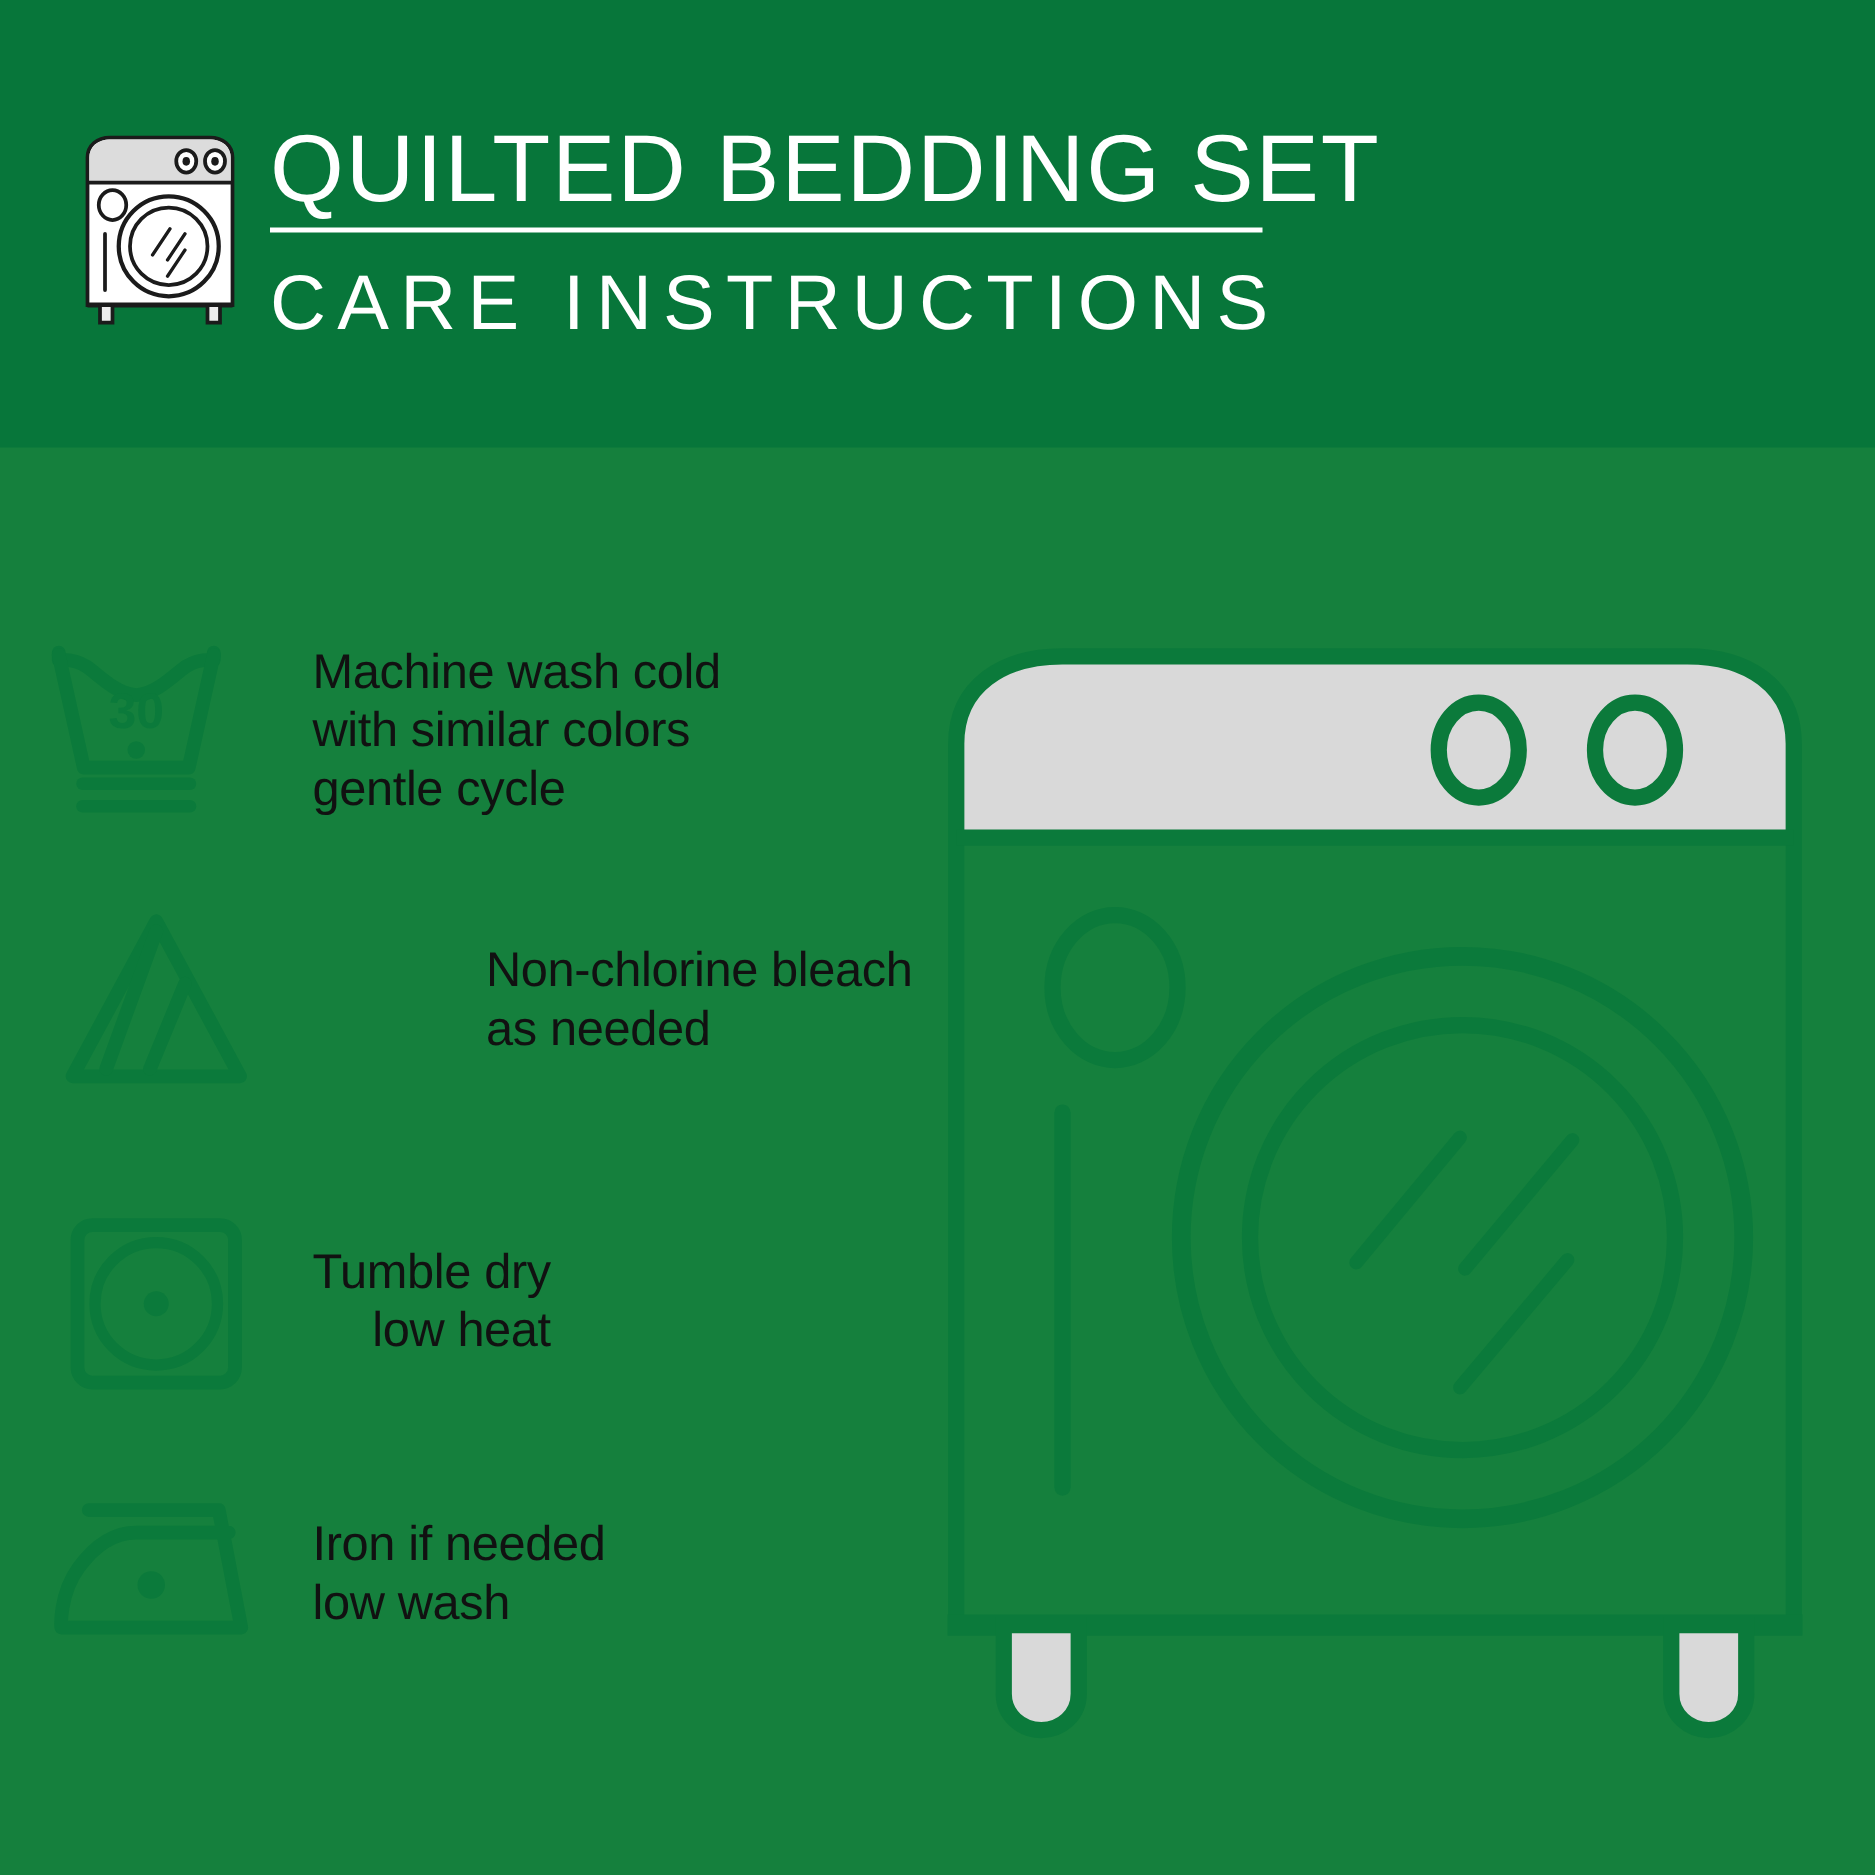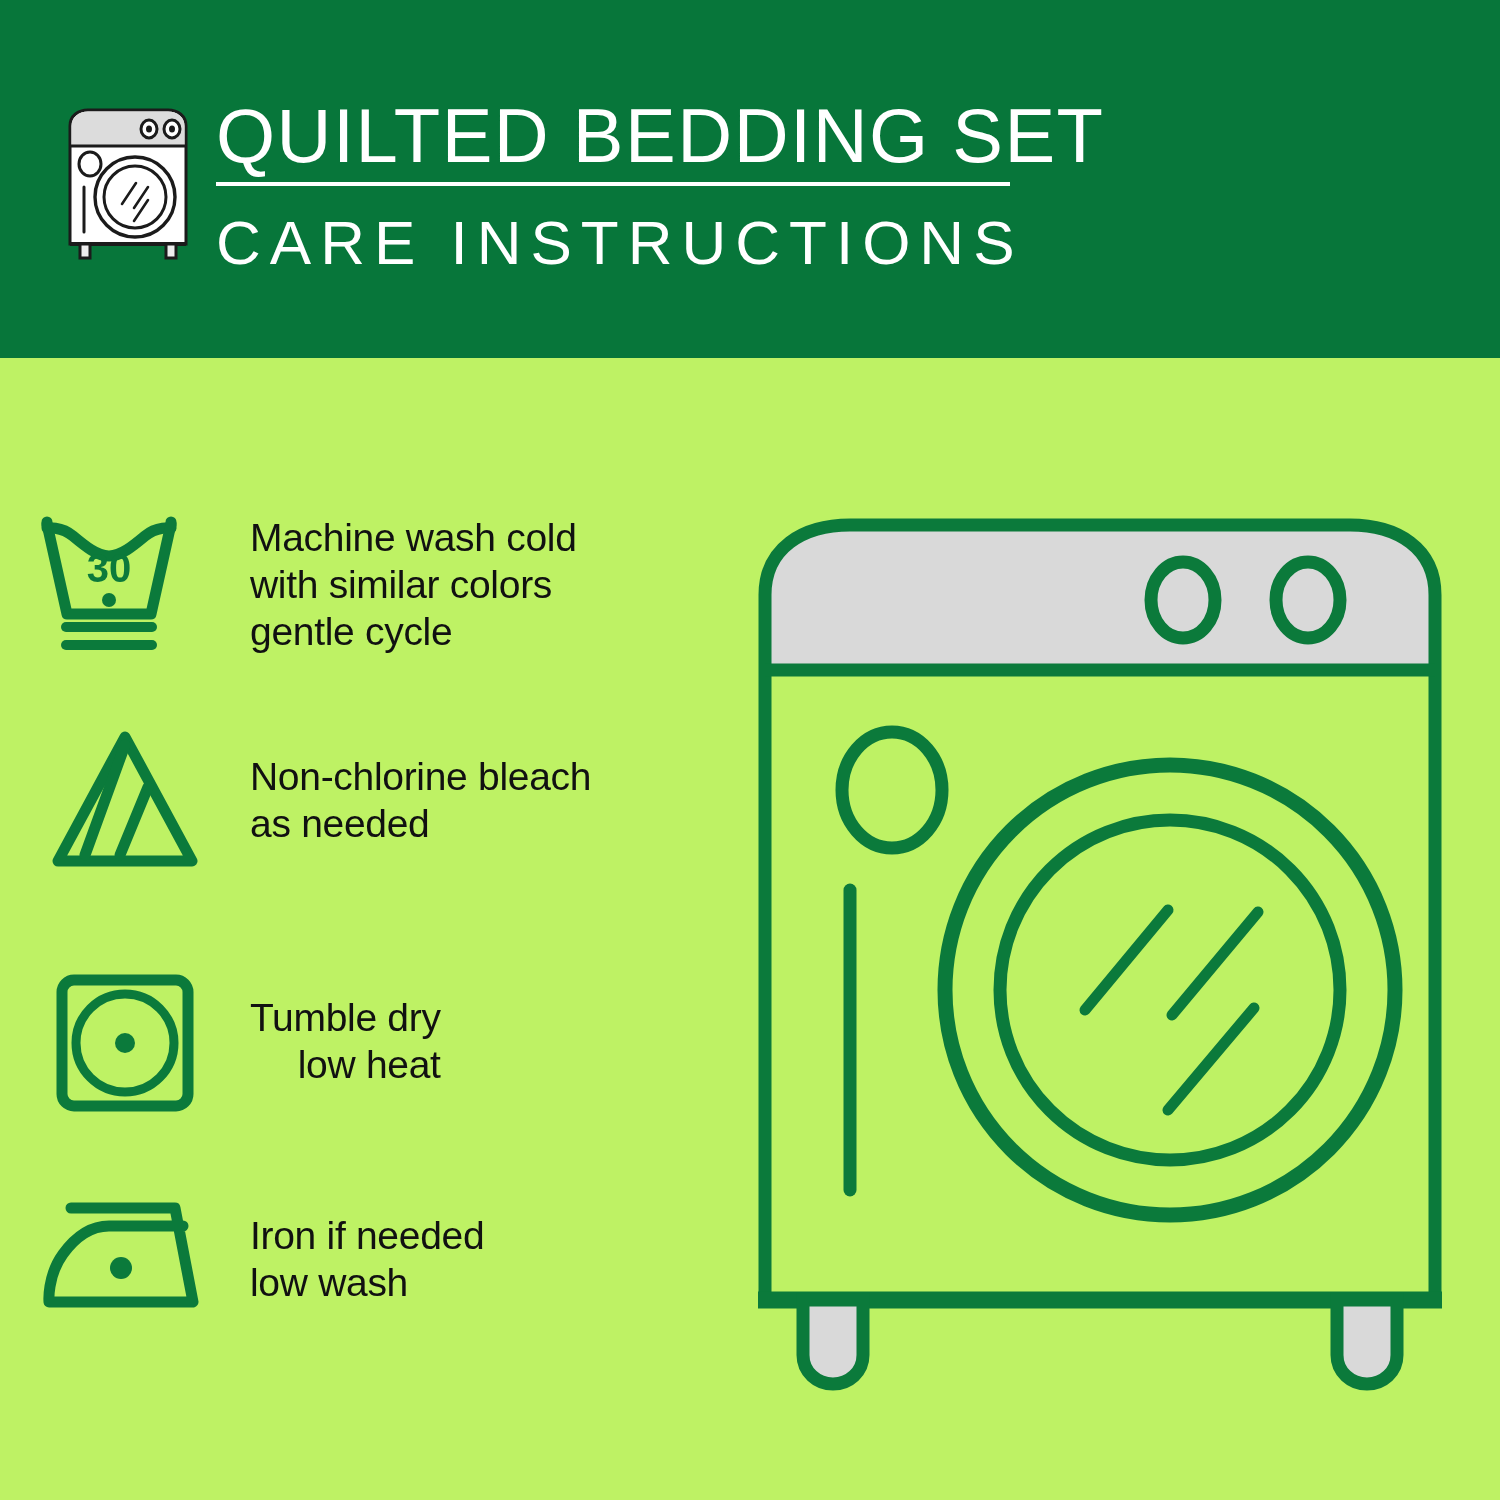--- a/index.html
+++ b/index.html
@@ -10,21 +10,21 @@
     width: 1500px;
     height: 1500px;
     background: #ffffff;
     font-family: "Liberation Sans", sans-serif;
     overflow: hidden;
   }
   .page {
     position: relative;
     width: 1500px;
     height: 1500px;
-    background: #bef264;
+    background: #15803d;
   }
 
   
   .header-band {
     position: absolute;
     left: 0;
     top: 0;
     width: 1500px;
     height: 358px;
     background: #07763a;
@@ -78,21 +78,21 @@
   }
   .care-row {
     position: absolute;
     left: 0;
     width: 730px;
     display: flex;
     flex-direction: row;
     align-items: flex-start;
   }
   .care-row.r0 { top: 150px; }
-  .care-row.r1 { top: 365px; }
+  .care-row.r1 { top: 365px; justify-content: space-between; }
   .care-row.r2 { top: 608px; text-align: right; }
   .care-row.r3 { top: 832px; }
 
   .care-symbol {
     width: 250px;
     min-width: 250px;
     display: flex;
     justify-content: center;
     align-items: flex-start;
     padding-top: 2px;

